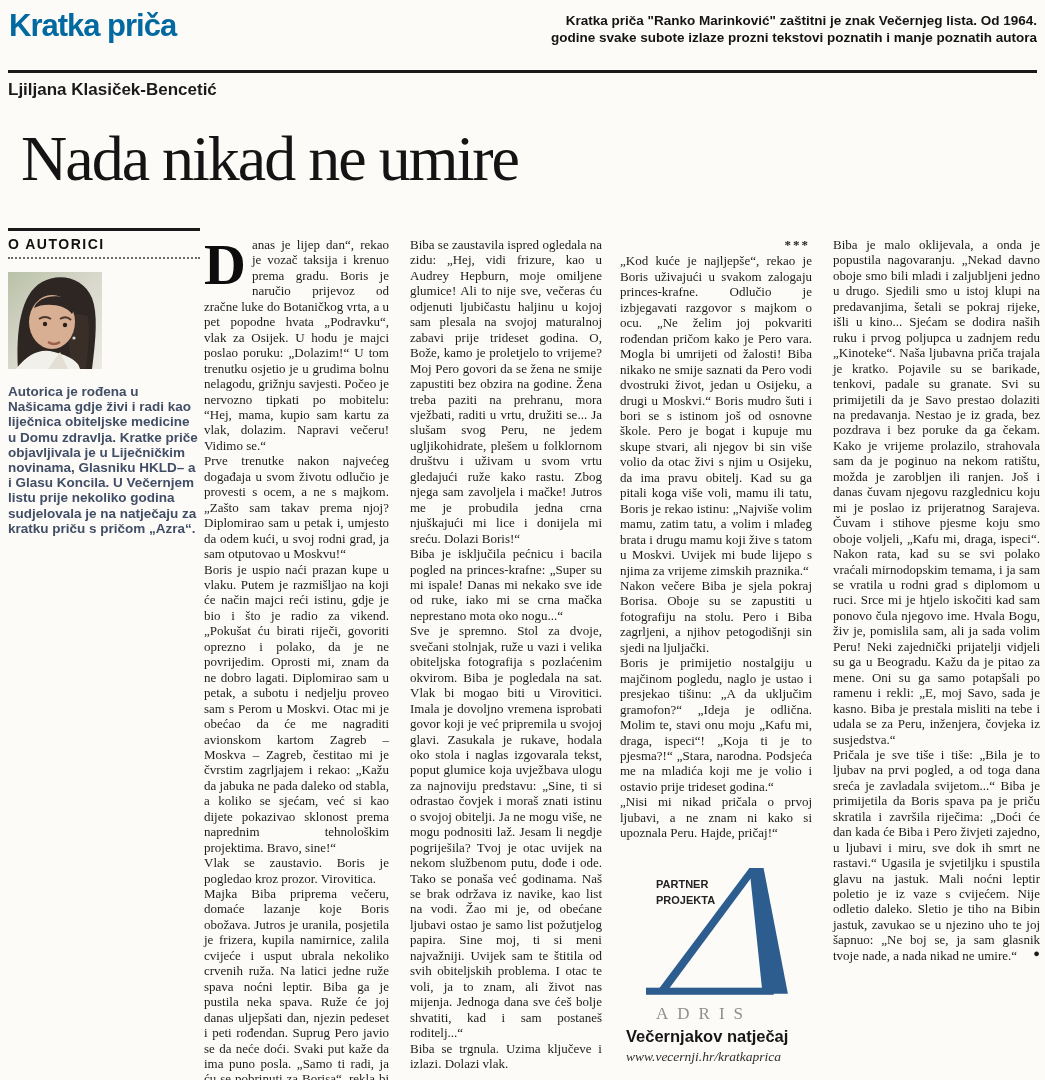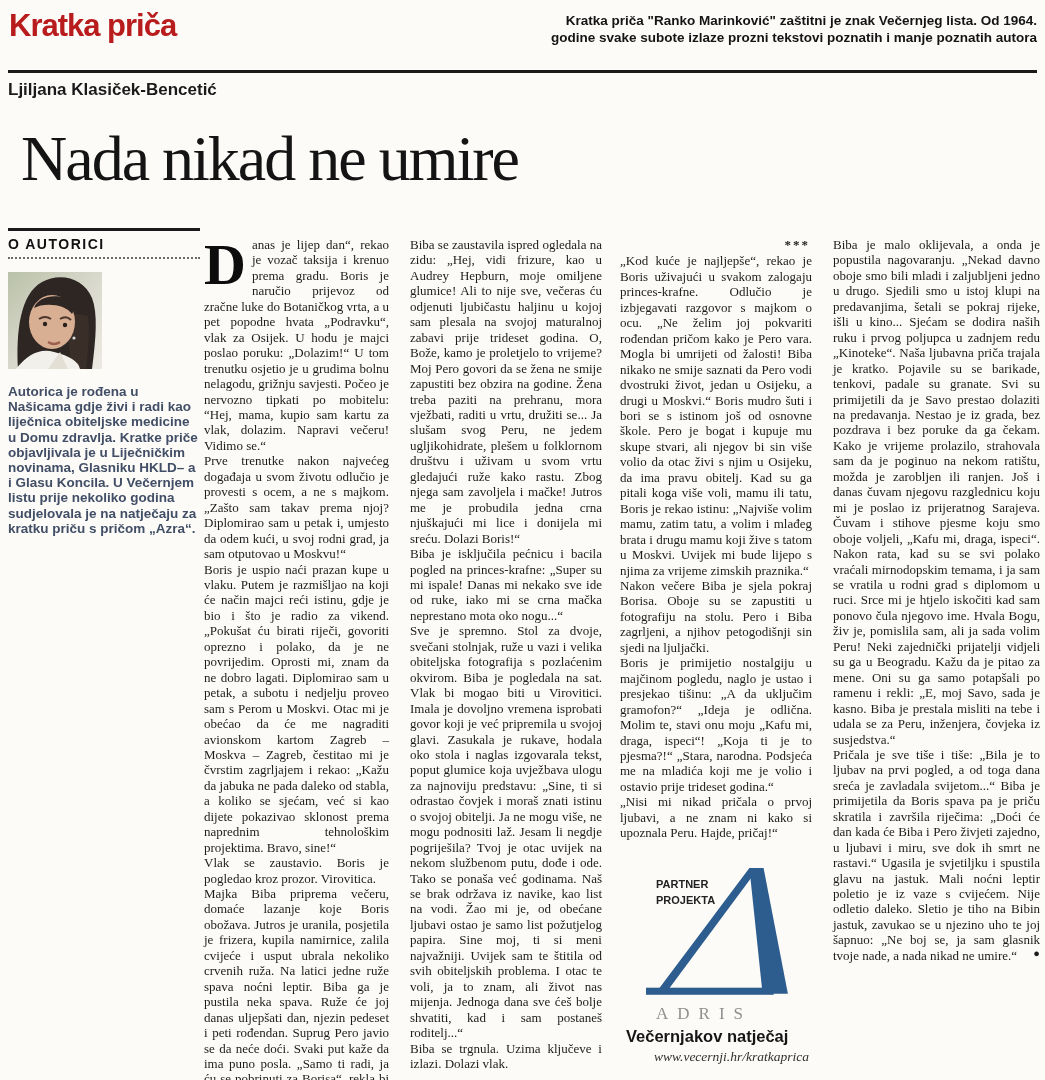--- a/index.html
+++ b/index.html
@@ -1,20 +1,20 @@
 <!DOCTYPE html>
 <html><head>
 <meta charset="utf-8">
 <style>
   html,body{margin:0;padding:0;background:#e8e8e8;}
   .page{position:relative;width:1045px;height:1080px;background:#fcfbf8;overflow:hidden;
         font-family:"Liberation Serif",serif;color:#1c1c1c;margin:0 auto;}
   
   .section-title{position:absolute;left:9px;top:8px;font-family:"Liberation Sans",sans-serif;
-        font-weight:bold;font-size:31px;letter-spacing:-1px;color:#b91c1c;}
+        font-weight:bold;font-size:31px;letter-spacing:-1px;color:#0369a1;}
   .tagline{position:absolute;right:8px;top:12px;text-align:right;
         font-family:"Liberation Sans",sans-serif;font-weight:bold;font-size:13.5px;
         line-height:17px;color:#141414;}
   .tagline div{white-space:nowrap;}
   .header-rule{position:absolute;left:8px;width:1029px;top:70px;height:2.5px;background:#1a1a1a;}
   .byline{position:absolute;left:8px;top:80px;font-family:"Liberation Sans",sans-serif;
         font-weight:bold;font-size:17px;letter-spacing:0;color:#1a1a1a;}
   .headline{position:absolute;left:5px;top:106px;margin:16px;font-weight:normal;
         font-size:64px;letter-spacing:-2px;color:#141414;font-family:"Liberation Serif",serif;}
   
@@ -41,21 +41,21 @@
   
   .partner{position:absolute;left:620px;top:868px;width:214px;height:212px;
         font-family:"Liberation Sans",sans-serif;}
   .partner-label{position:absolute;left:6px;top:8px;font-weight:bold;font-size:11px;
         line-height:16px;color:#222;margin-left:30px;}
   .alogo{position:absolute;left:24px;top:0;width:152px;height:134px;}
   .adris-wordmark{position:absolute;left:36px;top:136px;font-family:"Liberation Serif",serif;
         font-size:17px;letter-spacing:9px;color:#8f8f8f;}
   .contest-name{position:absolute;left:6px;top:159px;font-weight:bold;font-size:16.5px;color:#161616;}
   .contest-url{position:absolute;left:6px;top:181px;font-family:"Liberation Serif",serif;
-        font-style:italic;font-size:13.5px;color:#2f2f2f;text-decoration:none;margin-left:28px;}
+        font-style:italic;font-size:13.5px;color:#2f2f2f;text-decoration:none;}
 </style>
 </head>
 <body>
 
 <div class="page">
 
   <div class="section-title">Kratka priča</div>
   <div class="tagline">
     <div>Kratka priča "Ranko Marinković" zaštitni je znak Večernjeg lista. Od 1964.</div>
     <div>godine svake subote izlaze prozni tekstovi poznatih i manje poznatih autora</div>

